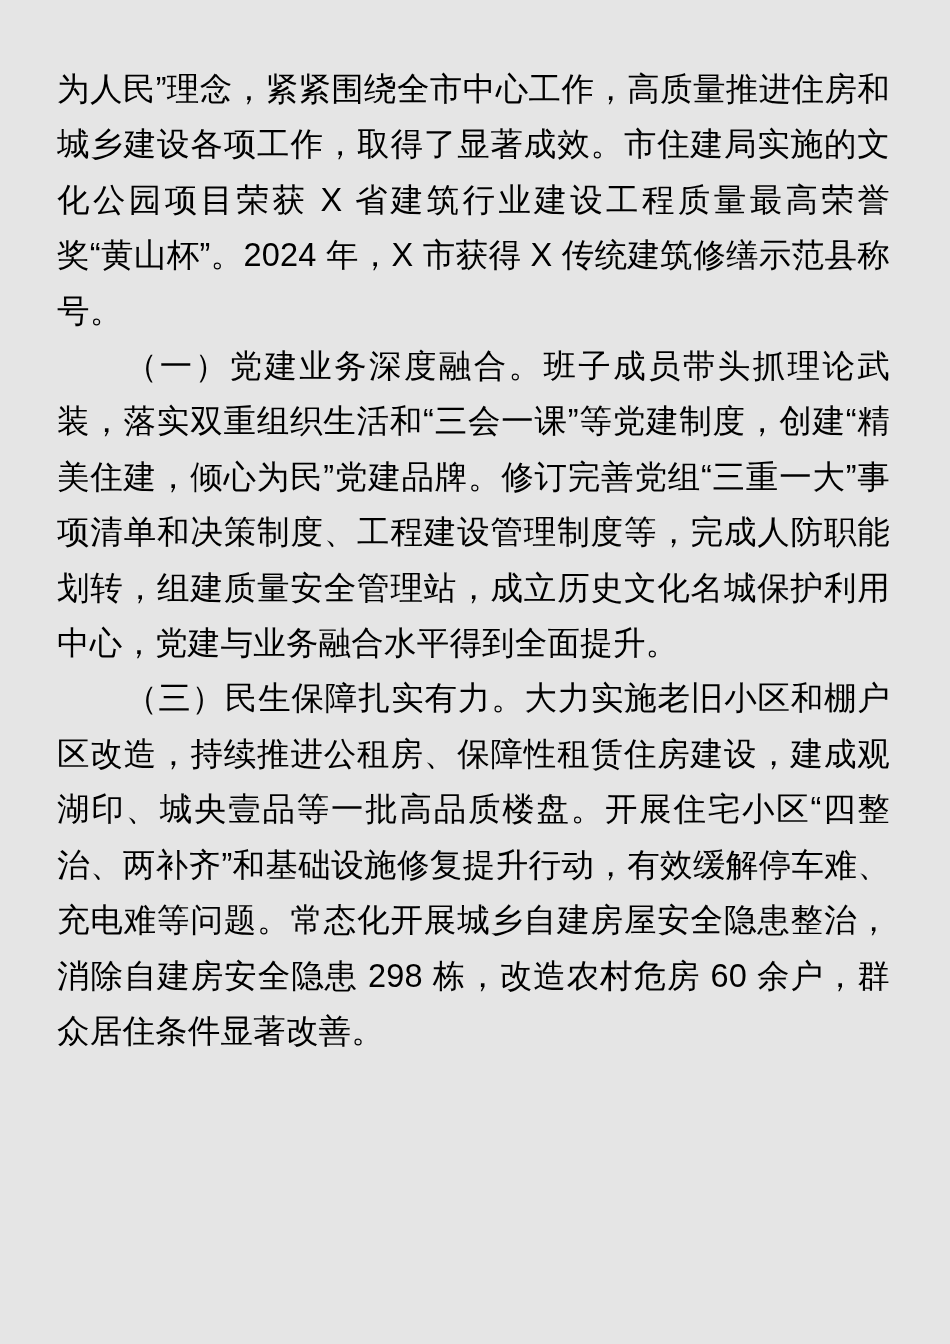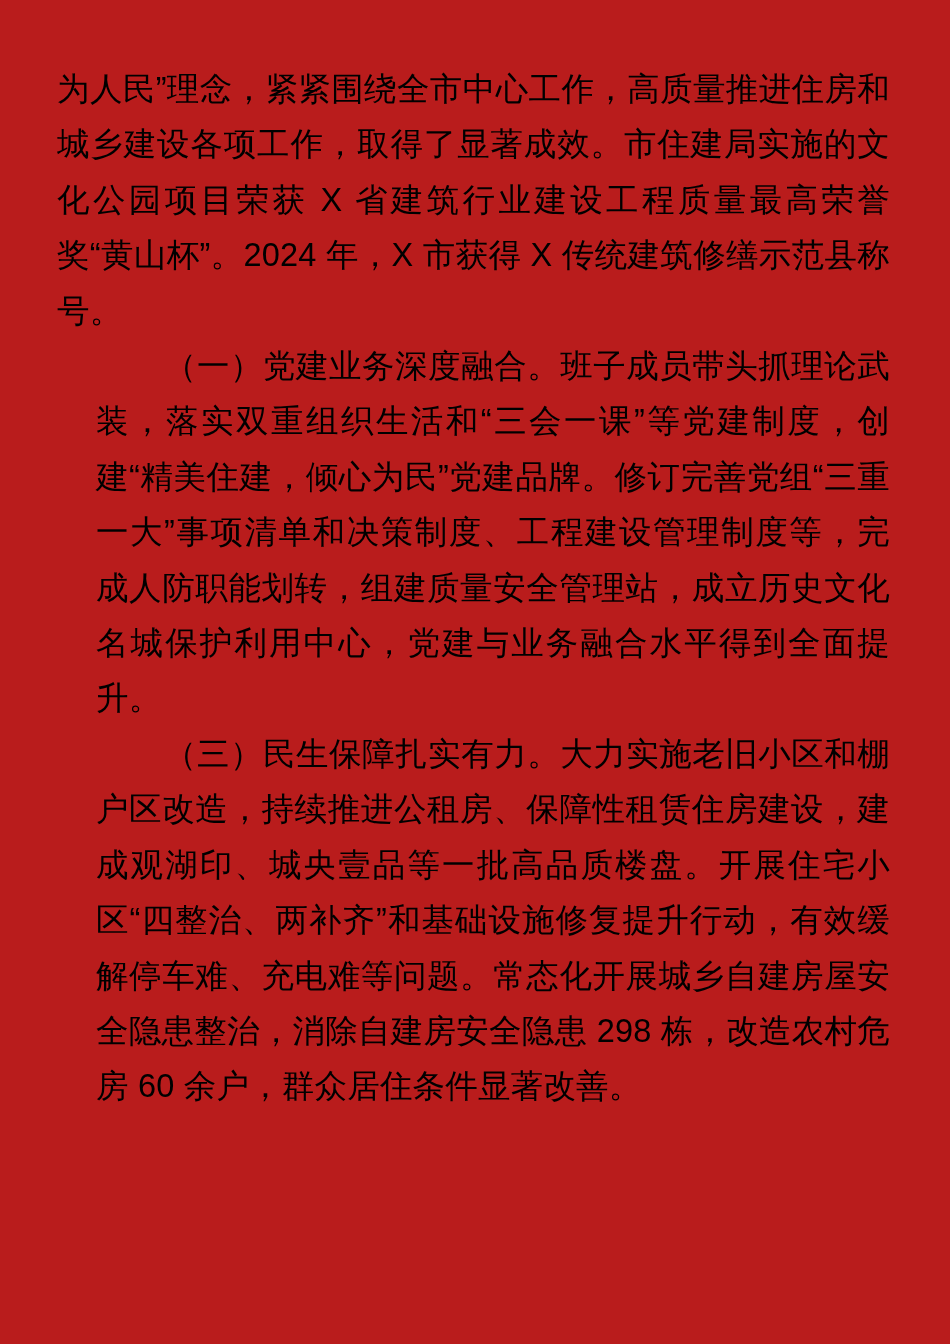--- a/index.html
+++ b/index.html
@@ -10,42 +10,41 @@
     width: 950px;
     height: 1344px;
     background: #ffffff;
     font-family: "Liberation Sans", "DejaVu Sans", sans-serif;
     overflow: hidden;
   }
   .page {
     position: relative;
     width: 950px;
     height: 1344px;
-    background: #b91c1c;
+    background: #e5e5e5;
     box-sizing: border-box;
     padding: 62px 60px 0 57px;
   }
   .doc-body {
     width: 833px;
   }
   .para {
     margin: 0;
     padding: 0;
     font-size: 32.5px;
     line-height: 55.4px;
     color: #000000;
     text-align: justify;
     text-justify: inter-ideograph;
     letter-spacing: 0.2px;
     font-weight: 400;
     -webkit-font-smoothing: antialiased;
   }
   .para.indent {
     text-indent: 68px;
-    margin-left: 39px;
   }
   
   .para.justify-all {
     text-align-last: left;
   }
 </style>
 </head>
 <body>
 
 <div class="page">

